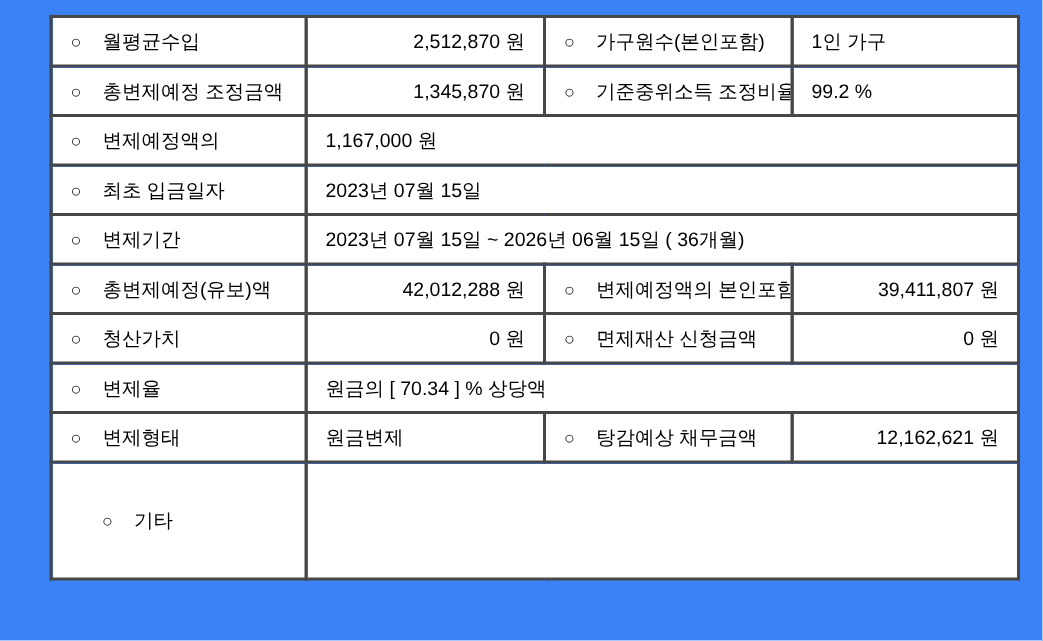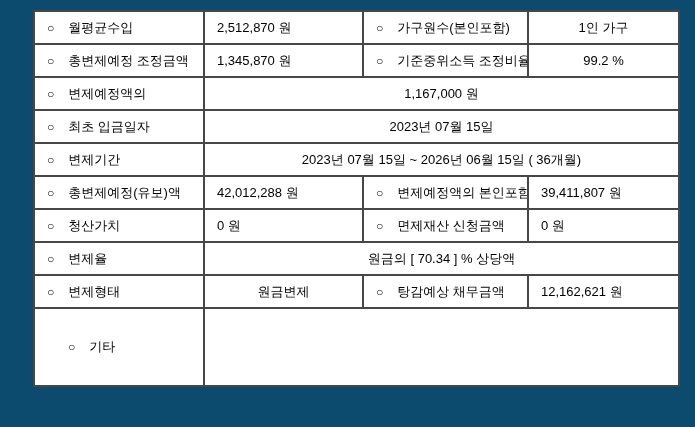--- a/index.html
+++ b/index.html
@@ -4,21 +4,21 @@
 <style>
   html, body {
     margin: 0;
     padding: 0;
     background: #ffffff;
   }
   .page {
     position: relative;
     width: 695px;
     height: 427px;
-    background: #0c4a6e;
+    background: #3b82f6;
     font-family: "Liberation Sans", "DejaVu Sans", sans-serif;
     font-size: 13px;
     color: #000000;
     overflow: hidden;
   }
   table.plan {
     position: absolute;
     left: 33px;
     top: 10px;
     width: 645px;
@@ -30,22 +30,22 @@
     height: 31px;
     padding: 0 12px;
     overflow: hidden;
     white-space: nowrap;
     background: #ffffff;
   }
   td.label {
     background: #fcf0fa;
     text-align: left;
   }
-  td.value.left  { text-align: center; }
-  td.value.right { text-align: left; }
+  td.value.left  { text-align: left; }
+  td.value.right { text-align: right; }
   tr:last-child td { height: 76px; padding-left: 33px; }
   tr:last-child td.label { background: #ffffff; }
   .bullet {
     display: inline-block;
     margin-right: 14px;
     font-size: 12px;
   }
 </style>
 </head>
 <body>

